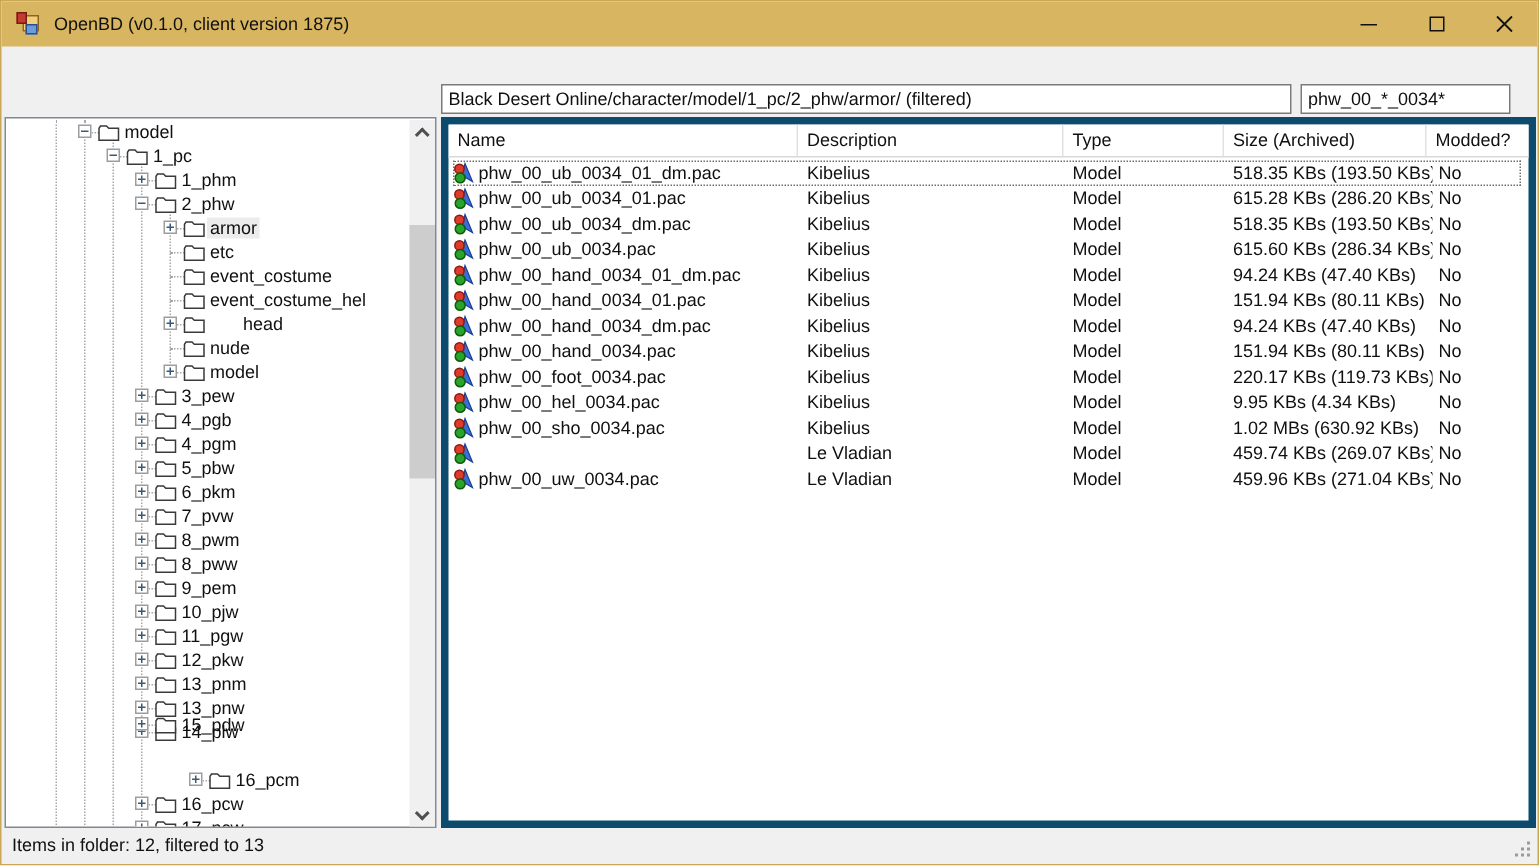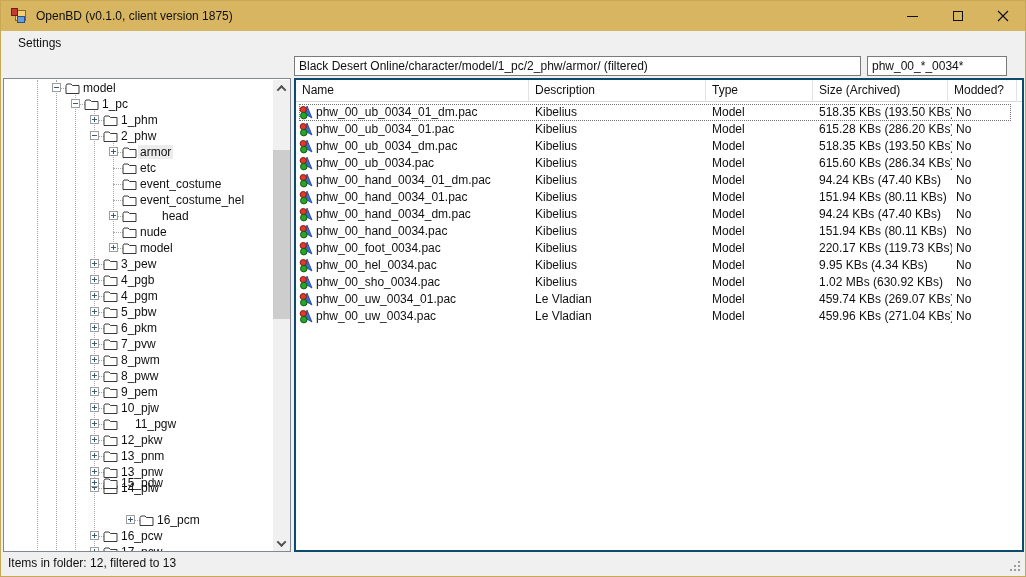--- a/index.html
+++ b/index.html
@@ -43,21 +43,21 @@
   
   .tree-scroll{position:absolute;left:269px;top:1px;width:17px;height:472px;background:#f0f0f0;}
   .ts-btn{position:absolute;left:0;width:17px;height:17px;display:flex;align-items:center;justify-content:center;}
   .ts-up{top:0;} .ts-down{bottom:0;}
   .chev{width:7px;height:7px;border-left:2px solid #505050;border-top:2px solid #505050;}
   .chev-up{transform:rotate(45deg) translate(1px,1px);}
   .chev-down{transform:rotate(225deg) translate(1px,1px);}
   .ts-thumb{position:absolute;left:0;top:70px;width:17px;height:169px;background:#cdcdcd;}
   
   .list-panel{position:absolute;left:293px;top:77px;width:730px;height:474px;background:#ffffff;
-    border:2px solid #0c4a6e;overflow:hidden;}
+    border:5px solid #0c4a6e;overflow:hidden;}
   .list-header{position:absolute;left:0;top:0;width:728px;height:22px;background:#ffffff;
     border-bottom:1px solid #d9d9d9;}
   .hcell{position:absolute;top:0;height:22px;line-height:21px;font-size:12px;padding-left:6px;
     border-right:1px solid #e2e2e2;overflow:hidden;white-space:nowrap;}
   .list-rows{position:absolute;left:0;top:24px;width:728px;}
   .lrow{position:absolute;left:3px;width:712px;height:17px;font-size:12px;}
   .lrow.sel{outline:1px dotted #707070;outline-offset:-1px;}
   .lficon{position:absolute;left:0;top:1px;}
   .lcell{position:absolute;top:0;height:17px;line-height:17px;white-space:nowrap;overflow:hidden;}
   
@@ -85,23 +85,20 @@
         <div class="glyph-max"></div>
       </div>
       <div class="win-btn">
         <svg width="12" height="12">
           <path d="M1 1 L11 11 M11 1 L1 11" stroke="#101010" stroke-width="1.2" fill="none"></path>
         </svg>
       </div>
     </div>
   </div>
 
-  <div class="menubar">
-    <span class="menu-item">Settings</span>
-  </div>
 
   <input class="tbox path-input" value="Black Desert Online/character/model/1_pc/2_phw/armor/ (filtered)" style="">
   <input class="tbox filter-input" value="phw_00_*_0034*" style="">
 
   <div class="tree-panel">
     <div class="tree-rows" id="tree-rows">
         <div class="guide" style="left: 33px; top: 0px; height: 472px;"></div>
         <div class="guide" style="left: 52px; top: 0px; height: 472px;"></div>
         <div class="guide" style="left: 71px; top: 8px; height: 464px;"></div>
         <div class="guide" style="left: 90px; top: 24px; height: 448px;"></div>
@@ -320,21 +317,21 @@
         </div>
         <div class="trow" style="top: 336px;">
           <div class="stub" style="left: 90px; width: 10px;"></div>
           <div class="expander" style="left: 86px;">
             <div class="exp-h"></div>
             <div class="exp-v"></div>
           </div>
           <svg class="tfolder" width="15" height="13" viewBox="0 0 15 13" style="left: 99px;">
             <path d="M1 11.5 V3.5 L2 2 H6 L7.5 3.5 H14 V11.5 Z" fill="#ffffff" stroke="#3a3a3a" stroke-width="1"></path>
           </svg>
-          <span class="tlabel" style="left: 115px; margin-left: 14px;">11_pgw</span>
+          <span class="tlabel" style="left: 115px;">11_pgw</span>
         </div>
         <div class="trow" style="top: 352px;">
           <div class="stub" style="left: 90px; width: 10px;"></div>
           <div class="expander" style="left: 86px;">
             <div class="exp-h"></div>
             <div class="exp-v"></div>
           </div>
           <svg class="tfolder" width="15" height="13" viewBox="0 0 15 13" style="left: 99px;">
             <path d="M1 11.5 V3.5 L2 2 H6 L7.5 3.5 H14 V11.5 Z" fill="#ffffff" stroke="#3a3a3a" stroke-width="1"></path>
           </svg>
@@ -568,21 +565,20 @@
           <div class="lcell" style="left: 413px; width: 102px;">Model</div>
           <div class="lcell" style="left: 520px; width: 133px;">1.02 MBs (630.92 KBs)</div>
           <div class="lcell" style="left: 657px; width: 54px;">No</div>
         </div>
         <div class="lrow" style="top: 187px;">
           <svg class="lficon" width="14" height="15" viewBox="0 0 14 15">
             <path d="M8 1 L13 13 L6 9 Z" fill="#3a6fd8" stroke="#1a3f90" stroke-width="0.8"></path>
             <circle cx="4.3" cy="4.6" r="3.1" fill="#e03a2a" stroke="#8a1a10"></circle>
             <circle cx="4.8" cy="10.6" r="3.3" fill="#2aa32a" stroke="#0c5c0c"></circle>
           </svg>
-          <div class="lcell" style="left: 17px; width: 215px;">phw_00_uw_0034_01.pac</div>
           <div class="lcell" style="left: 236px; width: 172px;">Le Vladian</div>
           <div class="lcell" style="left: 413px; width: 102px;">Model</div>
           <div class="lcell" style="left: 520px; width: 133px;">459.74 KBs (269.07 KBs)</div>
           <div class="lcell" style="left: 657px; width: 54px;">No</div>
         </div>
         <div class="lrow" style="top: 204px;">
           <svg class="lficon" width="14" height="15" viewBox="0 0 14 15">
             <path d="M8 1 L13 13 L6 9 Z" fill="#3a6fd8" stroke="#1a3f90" stroke-width="0.8"></path>
             <circle cx="4.3" cy="4.6" r="3.1" fill="#e03a2a" stroke="#8a1a10"></circle>
             <circle cx="4.8" cy="10.6" r="3.3" fill="#2aa32a" stroke="#0c5c0c"></circle>

